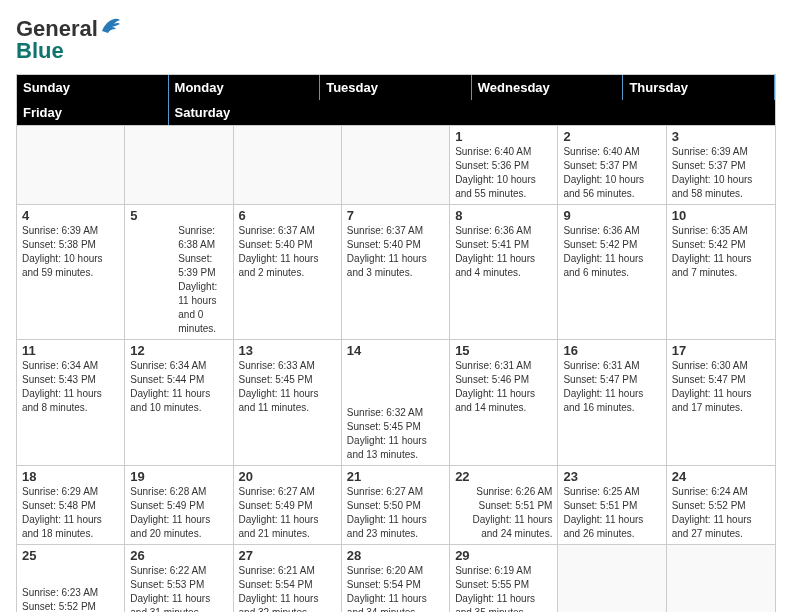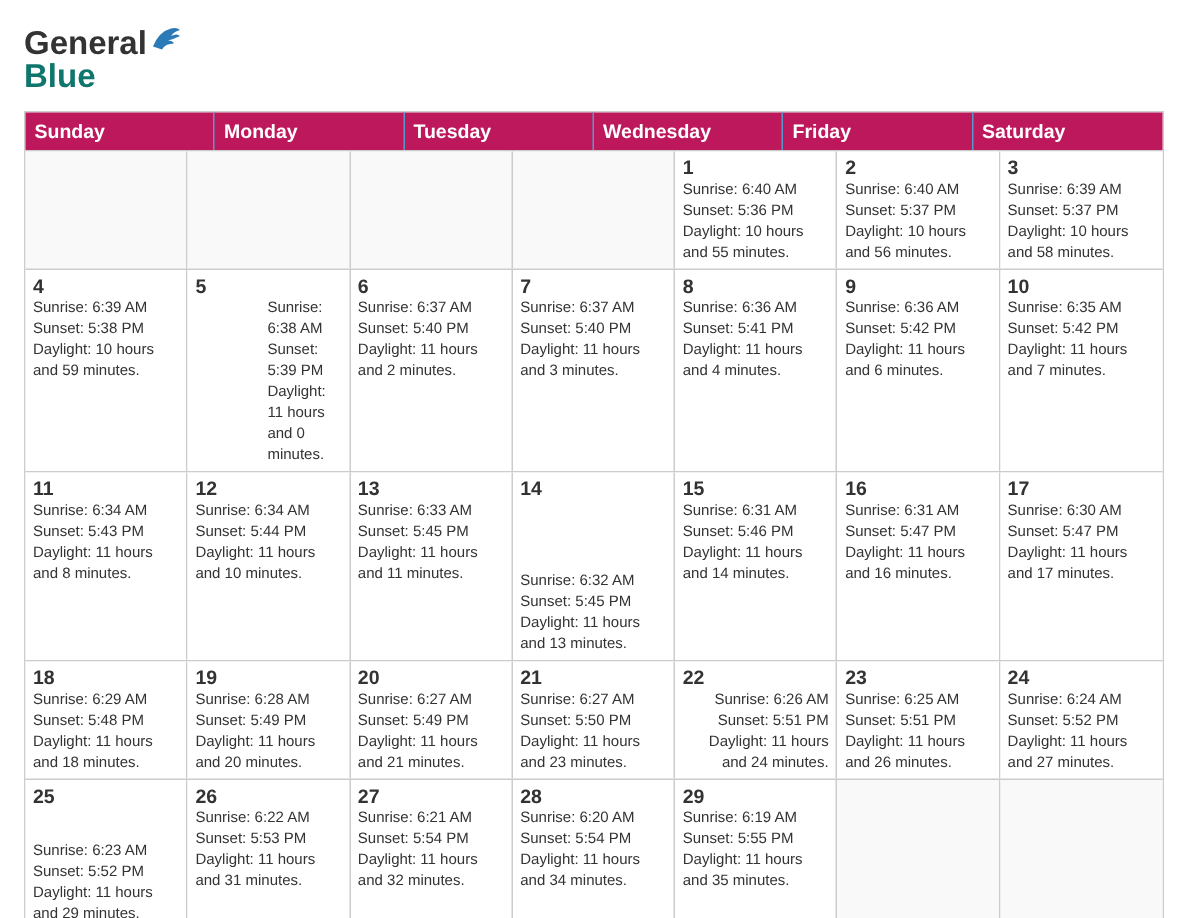--- a/index.html
+++ b/index.html
@@ -42,22 +42,22 @@
       color: #555;
     }
     .calendar {
       flex: 1;
       display: flex;
       flex-direction: column;
       border: 1px solid #ccc;
     }
     .calendar-header-row {
       display: grid;
-      grid-template-columns: repeat(6, 1fr);
-      background: #be185d;
+      grid-template-columns: repeat(5, 1fr);
+      background: #000000;
     }
     .calendar-header-cell {
       color: #fff;
       font-size: 13px;
       font-weight: bold;
       padding: 5px 6px;
       border-right: 1px solid #5599cc;
       text-align: left;
     }
     .calendar-header-cell:last-child { border-right: none; }
@@ -115,20 +115,21 @@
       <div class="subtitle"></div>
     </div>
   </div>
 
   <div class="calendar">
     <div class="calendar-header-row">
     <div class="calendar-header-cell">Sunday</div>
         <div class="calendar-header-cell">Monday</div>
         <div class="calendar-header-cell">Tuesday</div>
         <div class="calendar-header-cell">Wednesday</div>
+        <div class="calendar-header-cell">Thursday</div>
         <div class="calendar-header-cell">Friday</div>
         <div class="calendar-header-cell">Saturday</div>
       </div>
     <div class="calendar-body">
     <div class="calendar-row">
           <div class="calendar-cell empty"></div>
           <div class="calendar-cell empty"></div>
           <div class="calendar-cell empty"></div>
           <div class="calendar-cell empty"></div>
           <div class="calendar-cell">

